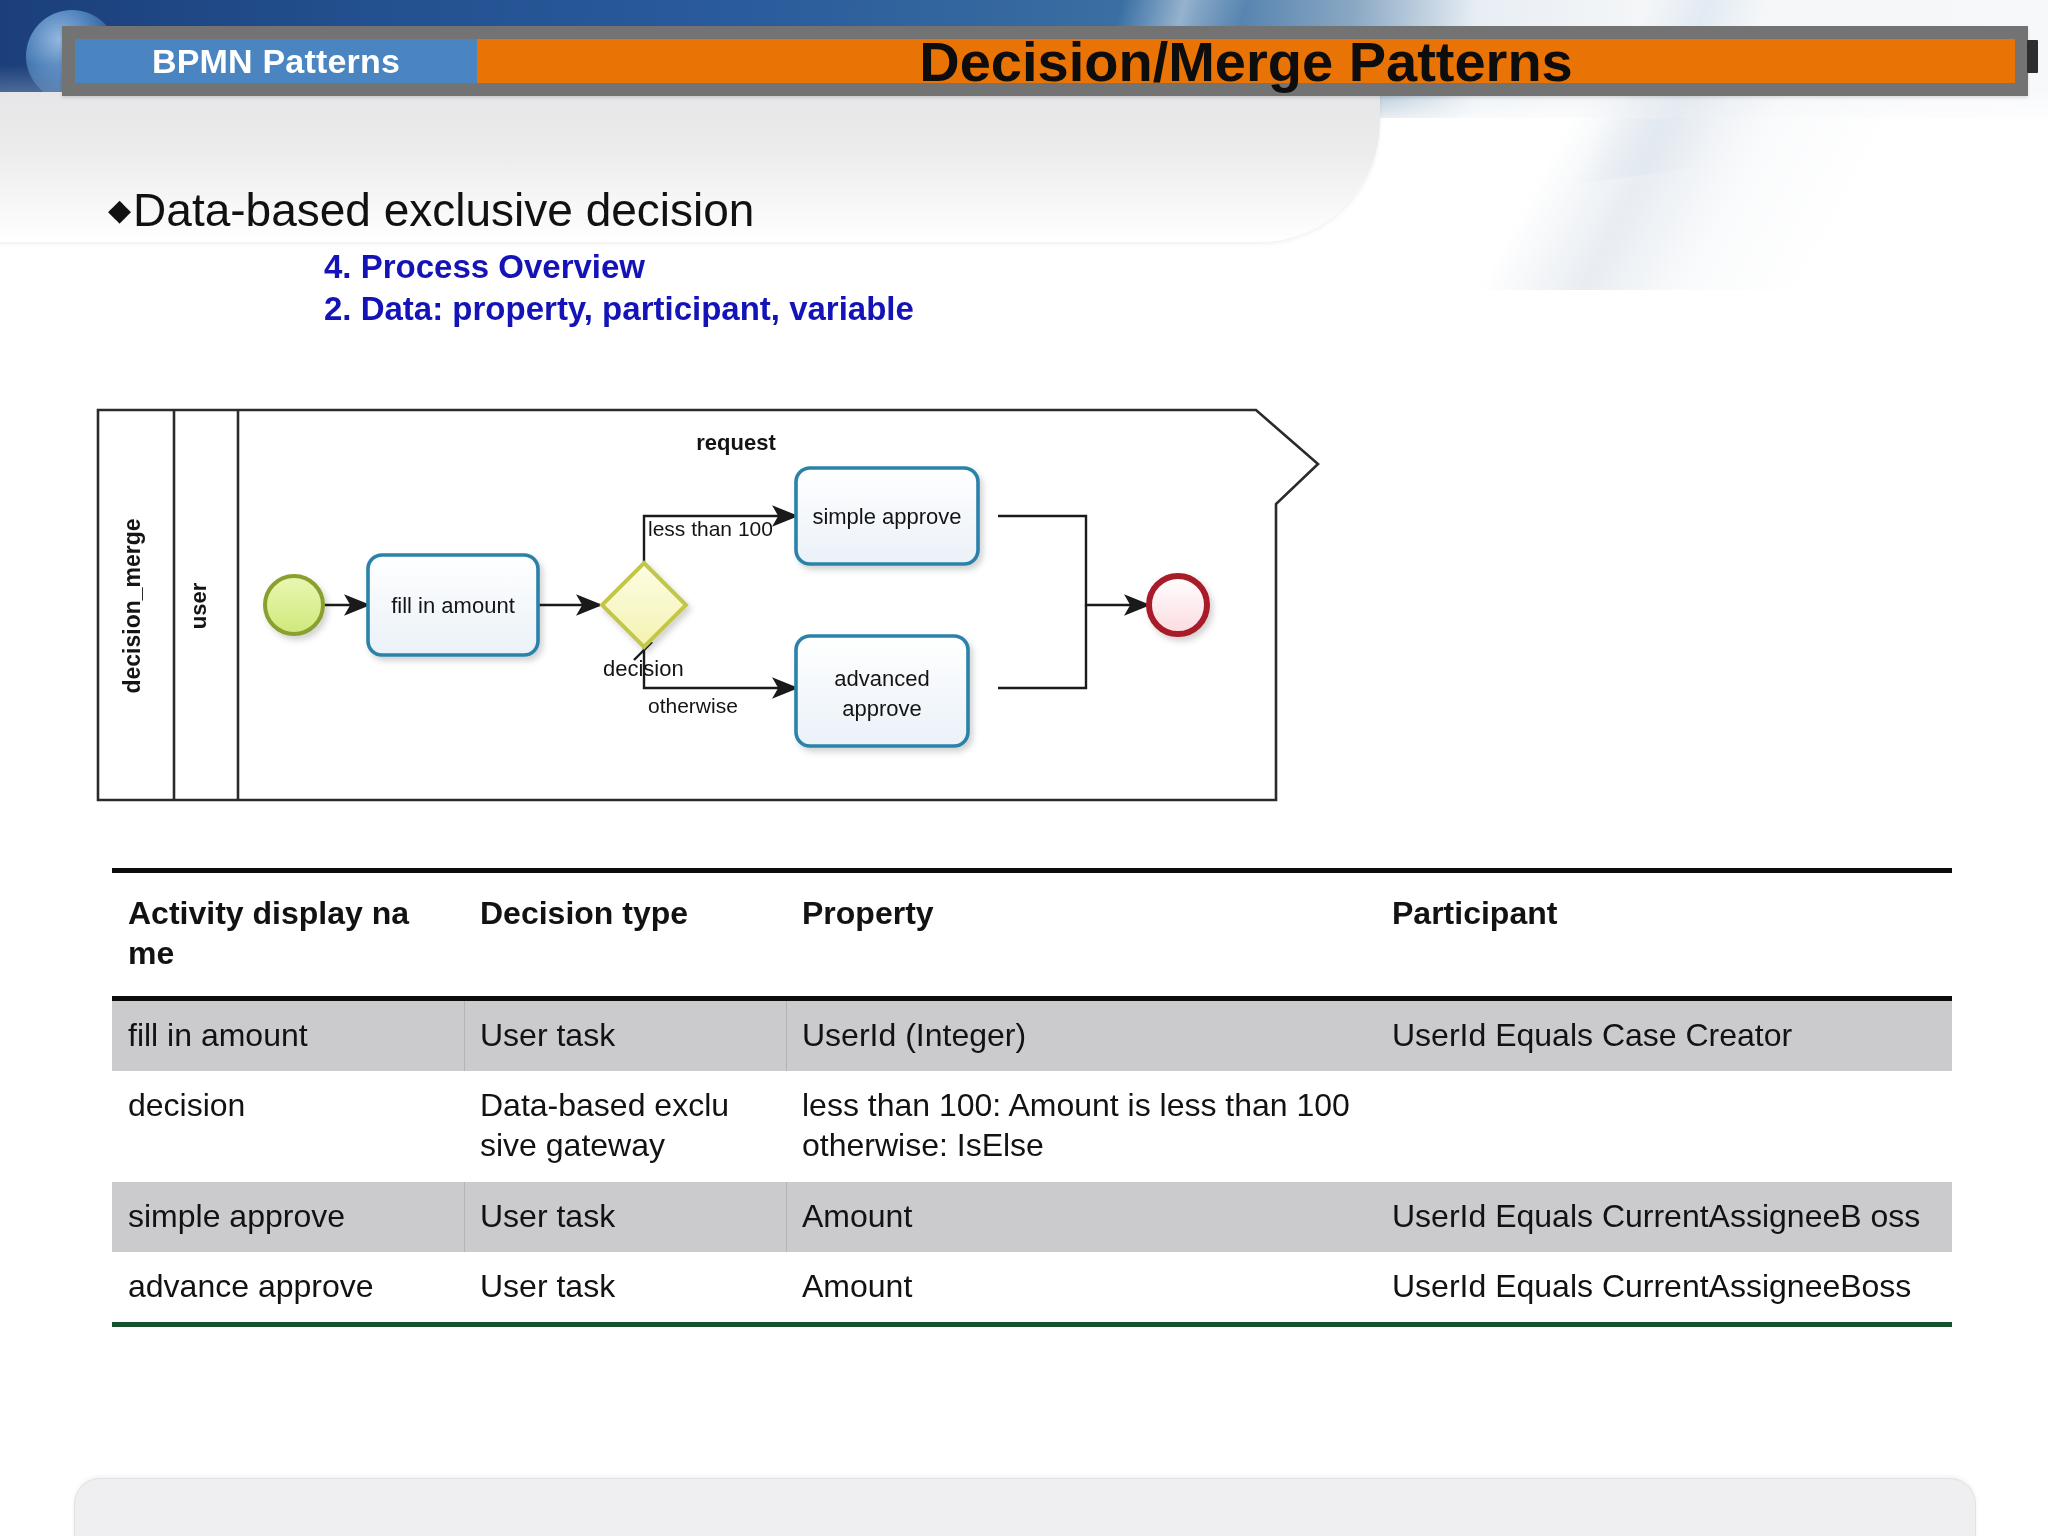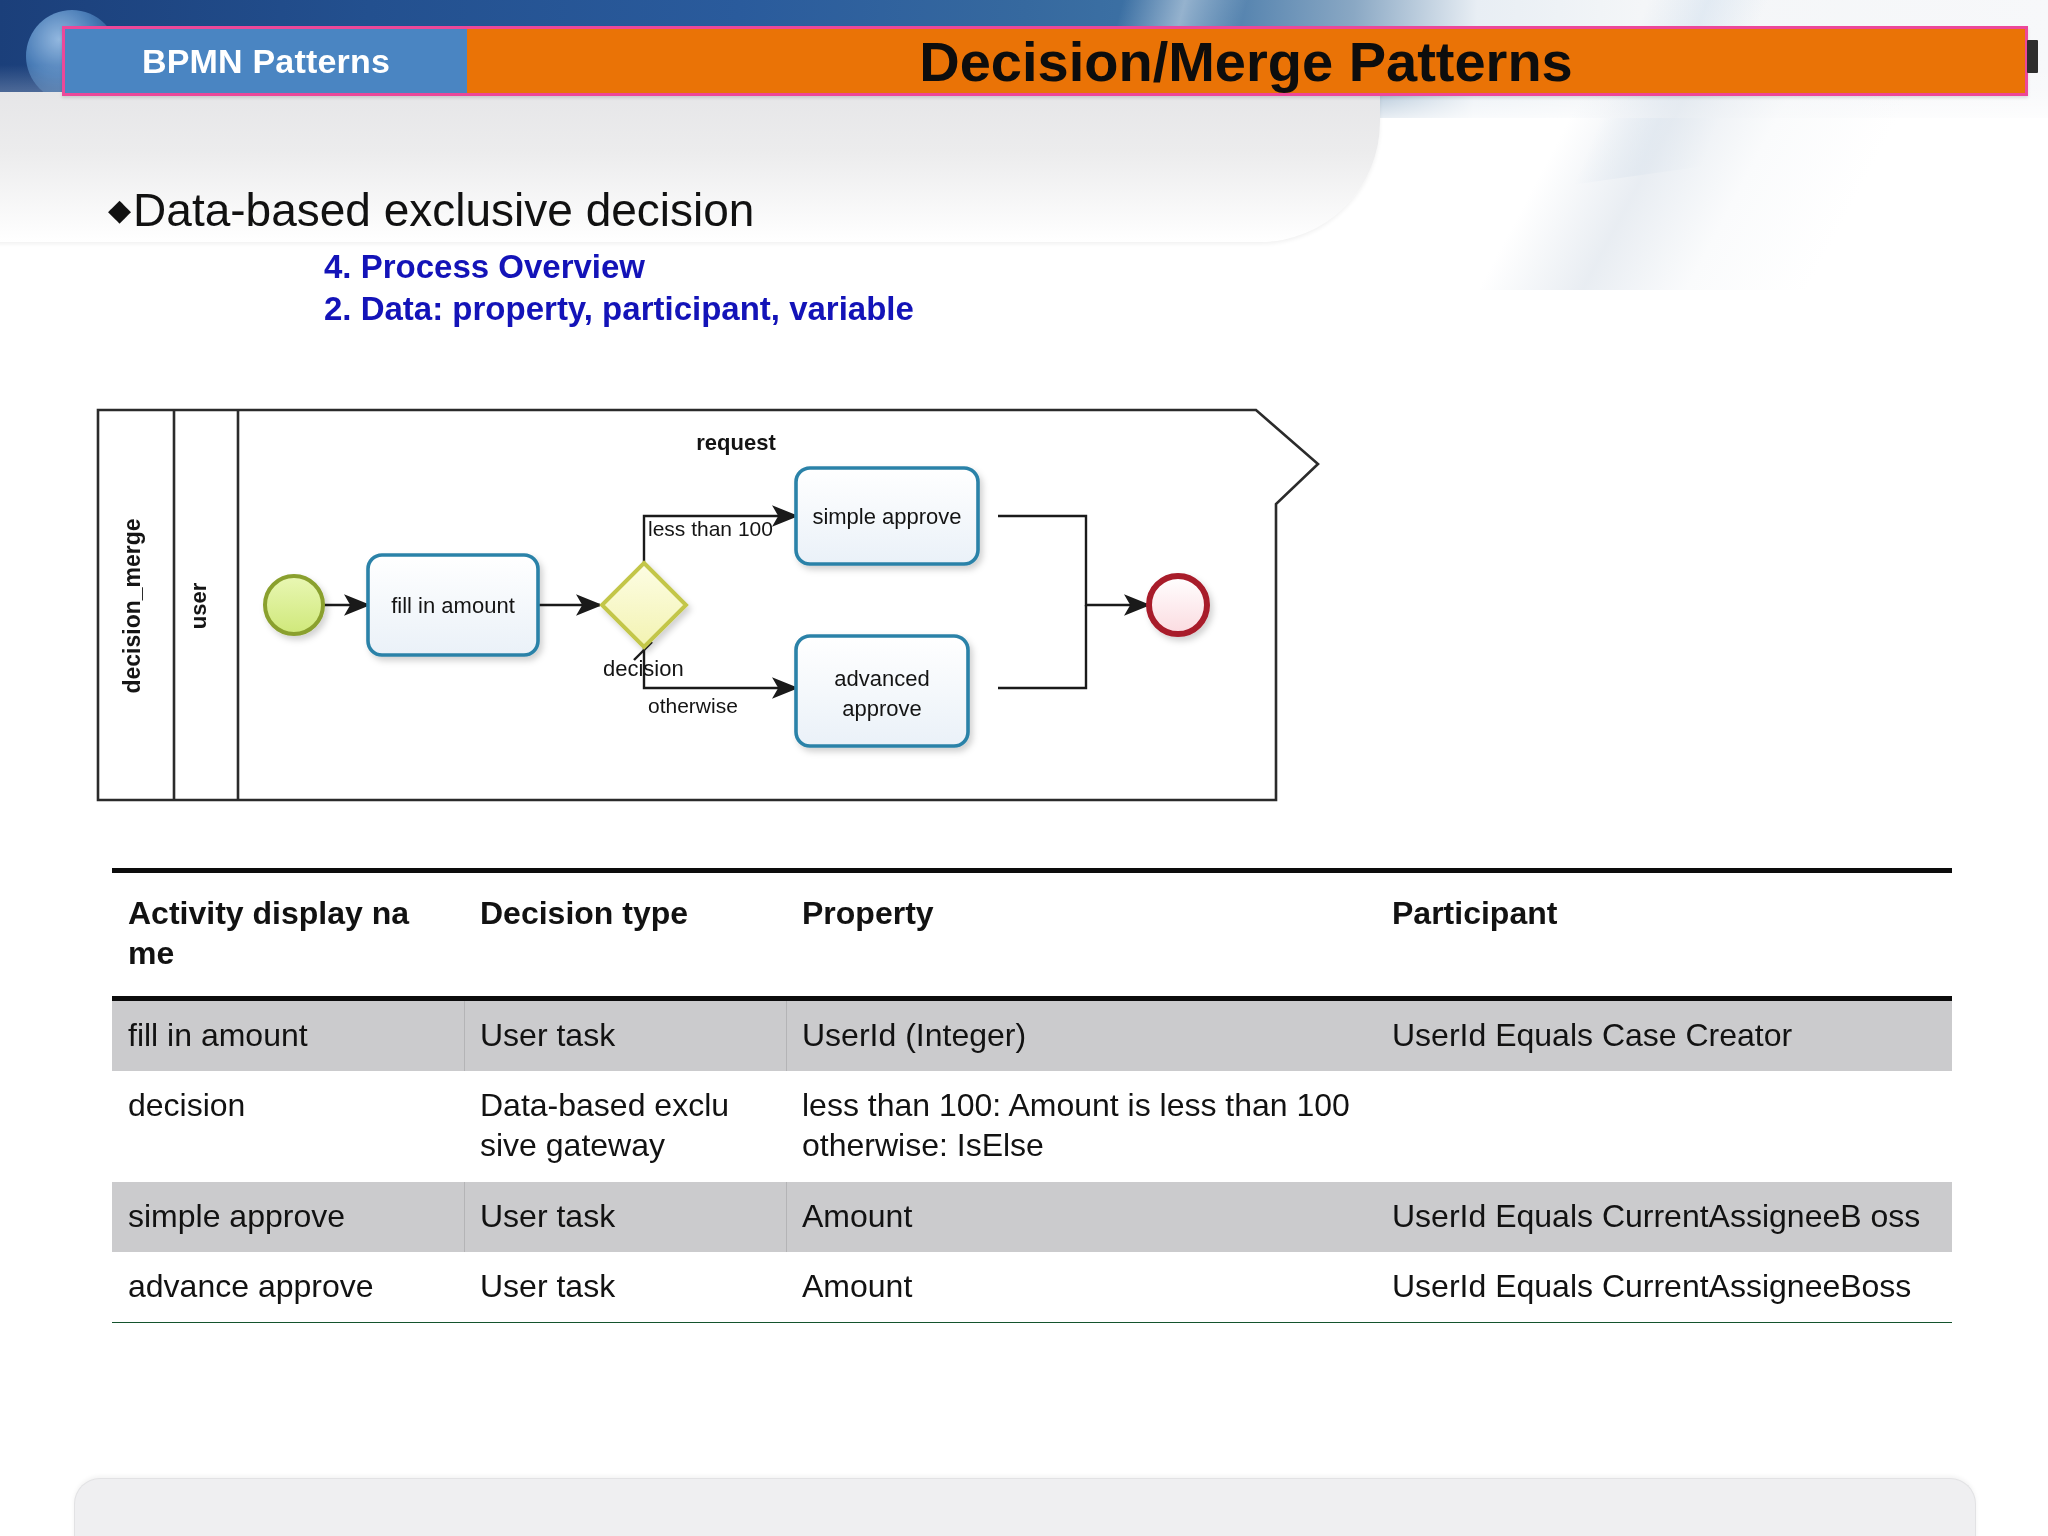--- a/index.html
+++ b/index.html
@@ -79,24 +79,24 @@
     left: 1290px; top: 90px;
     width: 760px; height: 200px;
     background: linear-gradient(118deg, rgba(255,255,255,0) 34%, rgba(225,231,238,0.75) 46%, rgba(245,247,249,0.5) 58%, rgba(255,255,255,0) 72%);
   }
 
   
   .titlebar {
     position: absolute;
     left: 62px; top: 26px;
     width: 1966px; height: 70px;
-    background: #ec4899;
+    background: #737373;
     box-shadow: 0 2px 3px rgba(0,0,0,0.12);
     box-sizing: border-box;
-    padding: 3px;
+    padding: 13px;
     display: flex;
     align-items: stretch;
   }
   .title-tab {
     width: 402px;
     background: #4a85c2;
     display: flex;
     align-items: center;
     justify-content: center;
     color: #ffffff;
@@ -189,21 +189,21 @@
     padding-bottom: 22px;
   }
   .tbl thead tr {
     border-top: 5px solid #0c0c0c;
     border-bottom: 5px solid #0c0c0c;
   }
   .tbl tbody tr.shaded {
     background: #cbcbcd;
   }
   .tbl tbody tr:last-child {
-    border-bottom: 1px solid #14532d;
+    border-bottom: 5px solid #14532d;
   }
   .col-a { width: 352px; }
   .col-b { width: 322px; }
   .col-c { width: 590px; }
   .col-d { width: 576px; }
   .tbl tbody tr.shaded td.col-c,
   .tbl tbody tr.shaded td.sep {
     box-shadow: inset 1px 0 0 #b4b4b6;
   }
 

